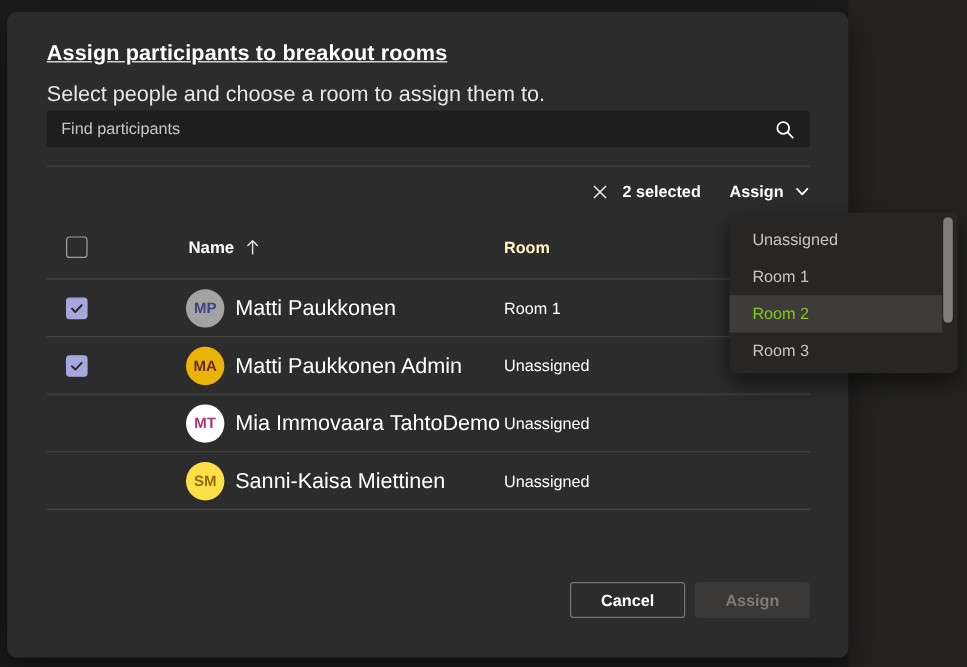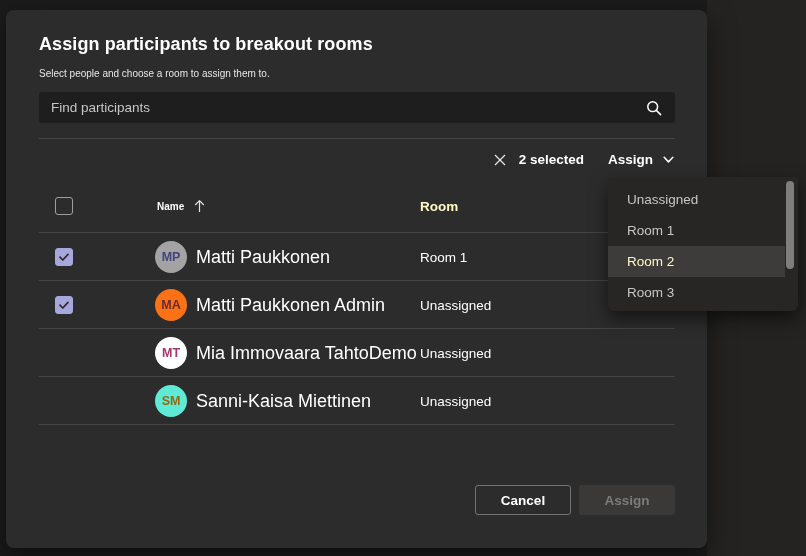--- a/index.html
+++ b/index.html
@@ -15,25 +15,25 @@
     position:absolute; left:707px; top:0; width:99px; height:556px;
     background:#242322;
   }
   .dialog {
     position:absolute; left:6px; top:10px; width:701px; height:538px;
     background:#2d2c2c; border-radius:8px;
     box-shadow:0 10px 28px rgba(0,0,0,0.5);
   }
   .title {
     position:absolute; left:33px; top:24px;
-    font-size:18px; font-weight:bold; letter-spacing:0.1px;
+    font-size:18px; font-weight:bold; letter-spacing:0.1px;text-decoration:underline;
   }
   .subtitle {
     position:absolute; left:33px; top:58px;
-    font-size:10px; color:#e8e6e4;
+    font-size:18px; color:#e8e6e4;
   }
   .search-box {
     position:absolute; left:33px; top:82px; width:636px; height:31px;
     background:#1f1e1e; border-radius:3px;
     display:flex; align-items:center;gap:28px;
   }
   .search-input {
     flex:1; background:transparent; border:none; outline:none;
     color:#ffffff; font-size:13.5px; padding:0 12px;
     font-family:"Liberation Sans", sans-serif;
@@ -59,21 +59,21 @@
     background:none; border:none; color:#ffffff; cursor:pointer;
     font-family:"Liberation Sans", sans-serif; font-size:13.5px; font-weight:600;
   }
   .table { position:absolute; left:33px; top:170px; width:636px; }
   .thead {
     position:relative; height:53px; border-bottom:1px solid #474543;
   }
   .th-name {
     position:absolute; left:118px; top:50%; transform:translateY(-50%);
     display:flex; align-items:center; gap:8px;
-    font-size:10px; font-weight:600; color:#ffffff; background:none; border:none; cursor:pointer;
+    font-size:14px; font-weight:600; color:#ffffff; background:none; border:none; cursor:pointer;
     font-family:"Liberation Sans", sans-serif;
   }
   .th-room {
     position:absolute; left:381px; top:50%; transform:translateY(-50%);
     font-size:13.5px; font-weight:600; color:#fef9c3;
   }
   .row {
     position:relative; height:48px; border-bottom:1px solid #474543;
   }
   .checkbox {
@@ -112,21 +112,21 @@
   .dropdown {
     position:absolute; left:608px; top:177px; width:190px; height:134px;
     background:#272625; border-radius:3px 3px 6px 6px;
     box-shadow:0 8px 18px rgba(0,0,0,0.55);
     padding-top:7px; z-index:10;
   }
   .dropdown-item {
     height:31px; line-height:31px; padding-left:19px; margin-right:13px;
     font-size:13.5px; color:#c8c6c4; cursor:pointer;
   }
-  .dropdown-item.selected { background:#3d3c3b; color:#fef9c3; }
+  .dropdown-item.selected { background:#3d3c3b; color:#84cc16; }
   .scroll-thumb {
     position:absolute; right:4px; top:4px; width:8px; height:88px;
     background:#807e7c; border-radius:4px; cursor:grab;
   }
 </style>
 </head>
 <body>
 
 <div class="right-region"></div>
 
@@ -186,35 +186,35 @@
       <div class="cell-name">Matti Paukkonen</div>
       <div class="cell-room">Room 1</div>
     </div>
 
     <div class="row">
       <div class="checkbox checked">
         <svg width="12" height="12" viewBox="0 0 12 12">
             <polyline points="2,6.2 4.8,9 10,3.4" fill="none" stroke="#2b2a2a" stroke-width="1.7" stroke-linecap="round" stroke-linejoin="round"></polyline>
           </svg>
       </div>
-      <div class="avatar" style="background: #f97316; color: rgb(107, 42, 51);">MA</div>
+      <div class="avatar" style="background: #eab308; color: rgb(107, 42, 51);">MA</div>
       <div class="cell-name">Matti Paukkonen Admin</div>
       <div class="cell-room">Unassigned</div>
     </div>
 
     <div class="row">
 
       <div class="avatar" style="background: #ffffff; color: rgb(171, 53, 110);">MT</div>
       <div class="cell-name">Mia Immovaara TahtoDemo</div>
       <div class="cell-room">Unassigned</div>
     </div>
 
     <div class="row">
 
-      <div class="avatar" style="background: #5eead4; color: rgb(148, 106, 16);">SM</div>
+      <div class="avatar" style="background: #fde047; color: rgb(148, 106, 16);">SM</div>
       <div class="cell-name">Sanni-Kaisa Miettinen</div>
       <div class="cell-room">Unassigned</div>
     </div>
   </div>
 
   <div class="footer">
     <button class="btn btn-cancel">Cancel</button>
     <button class="btn btn-assign-disabled">Assign</button>
   </div>
 

